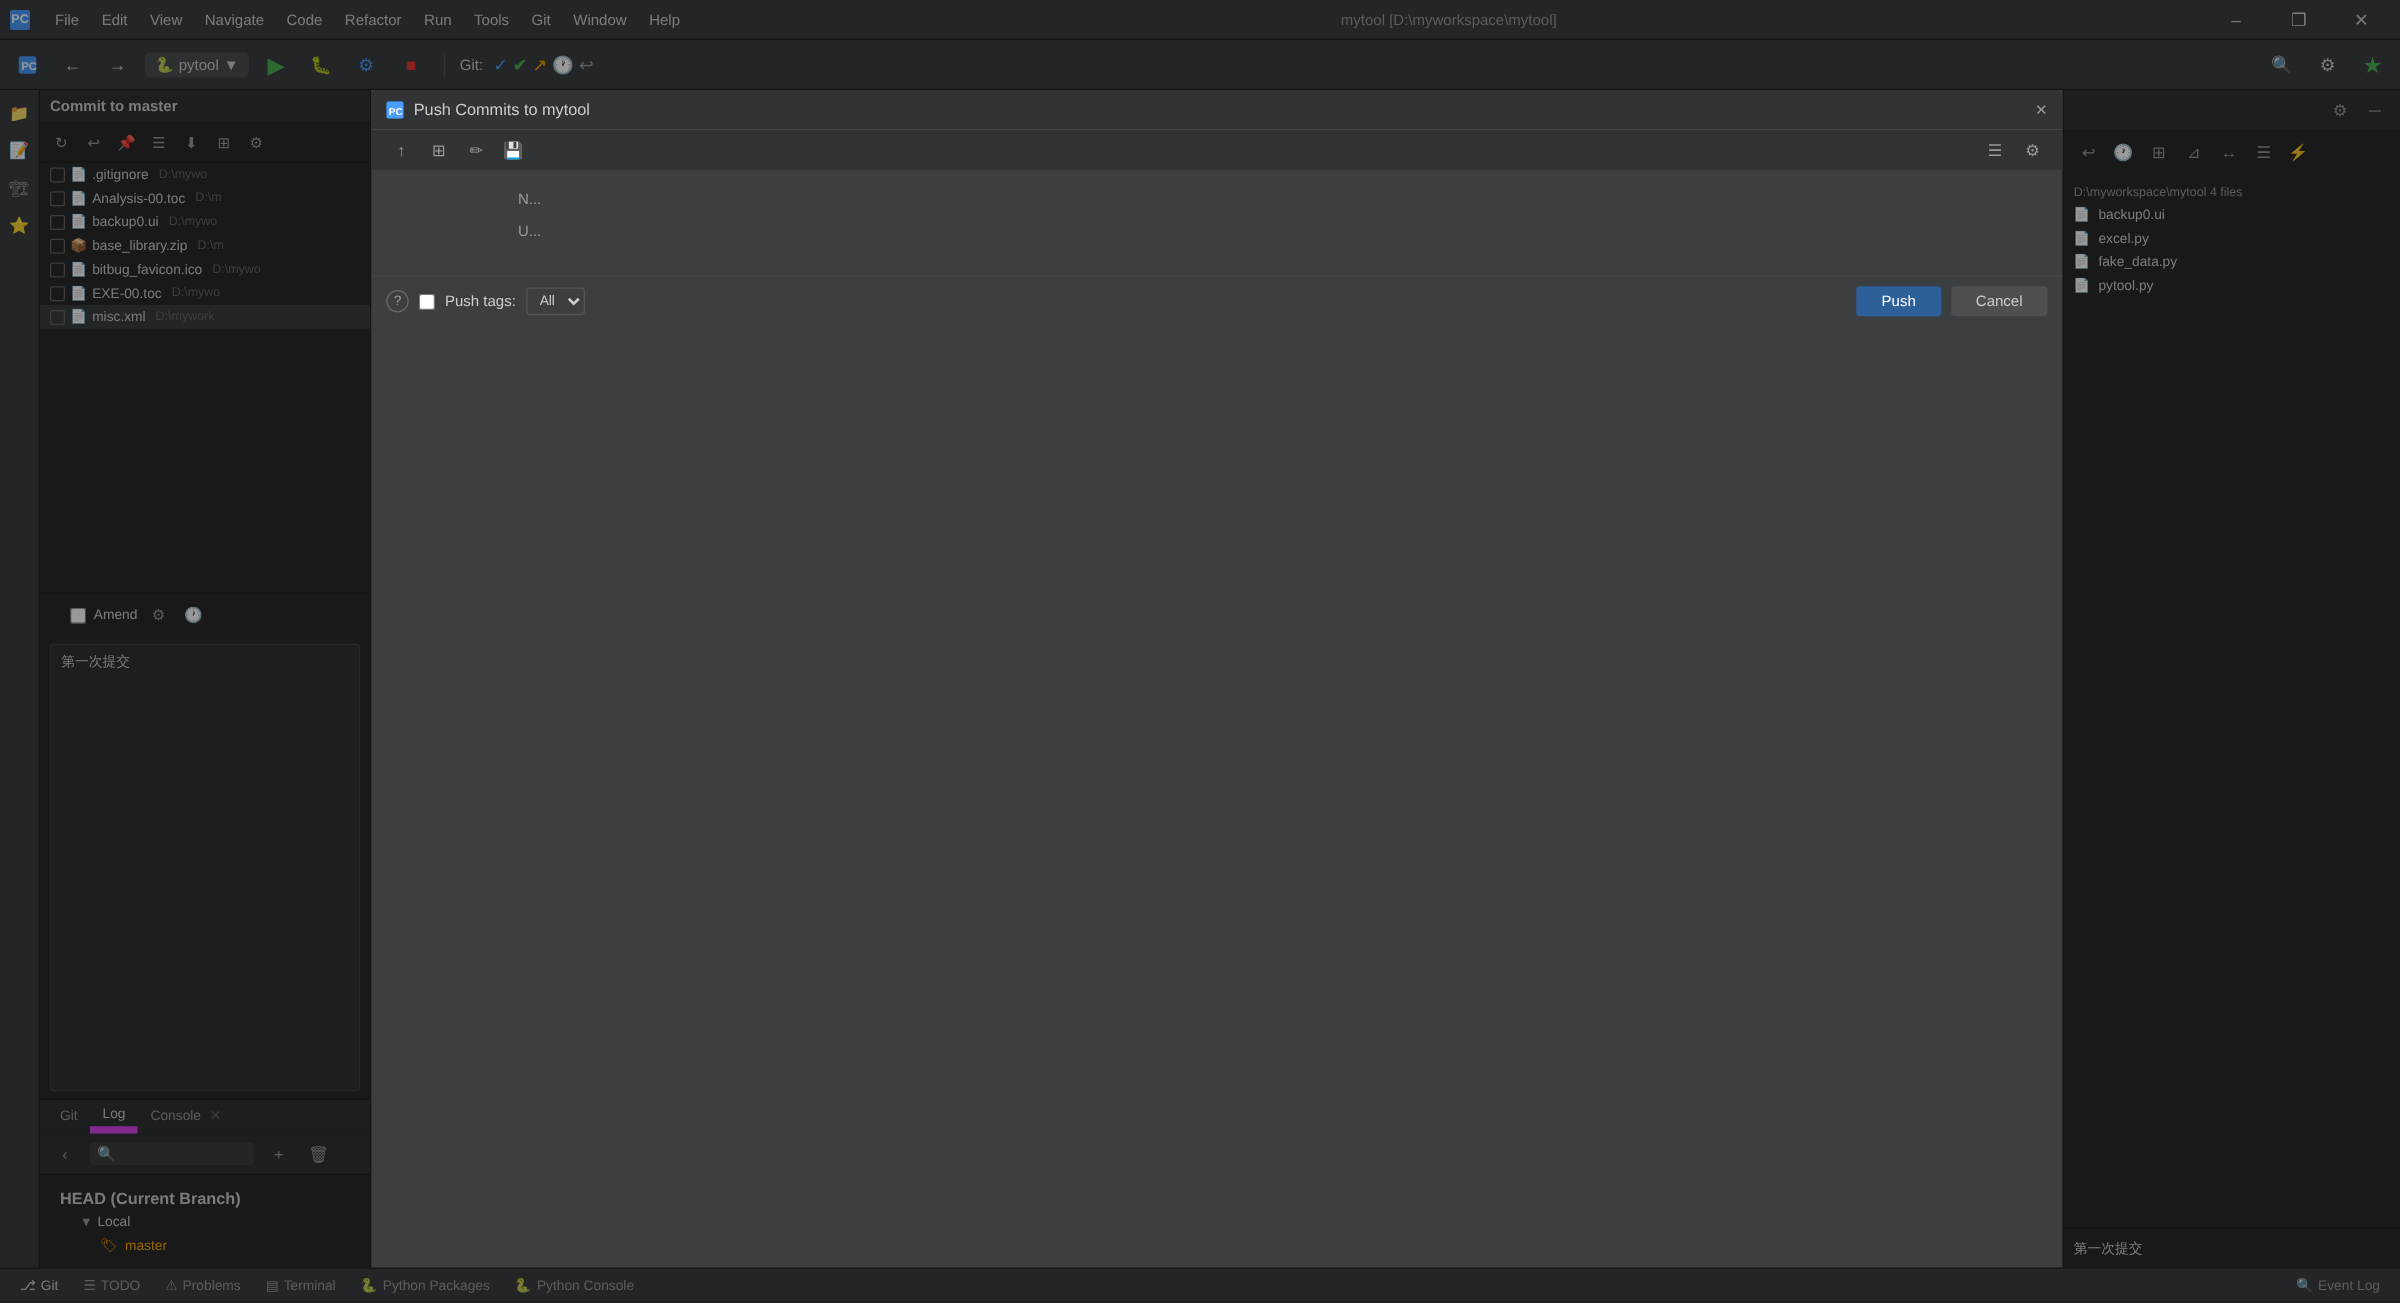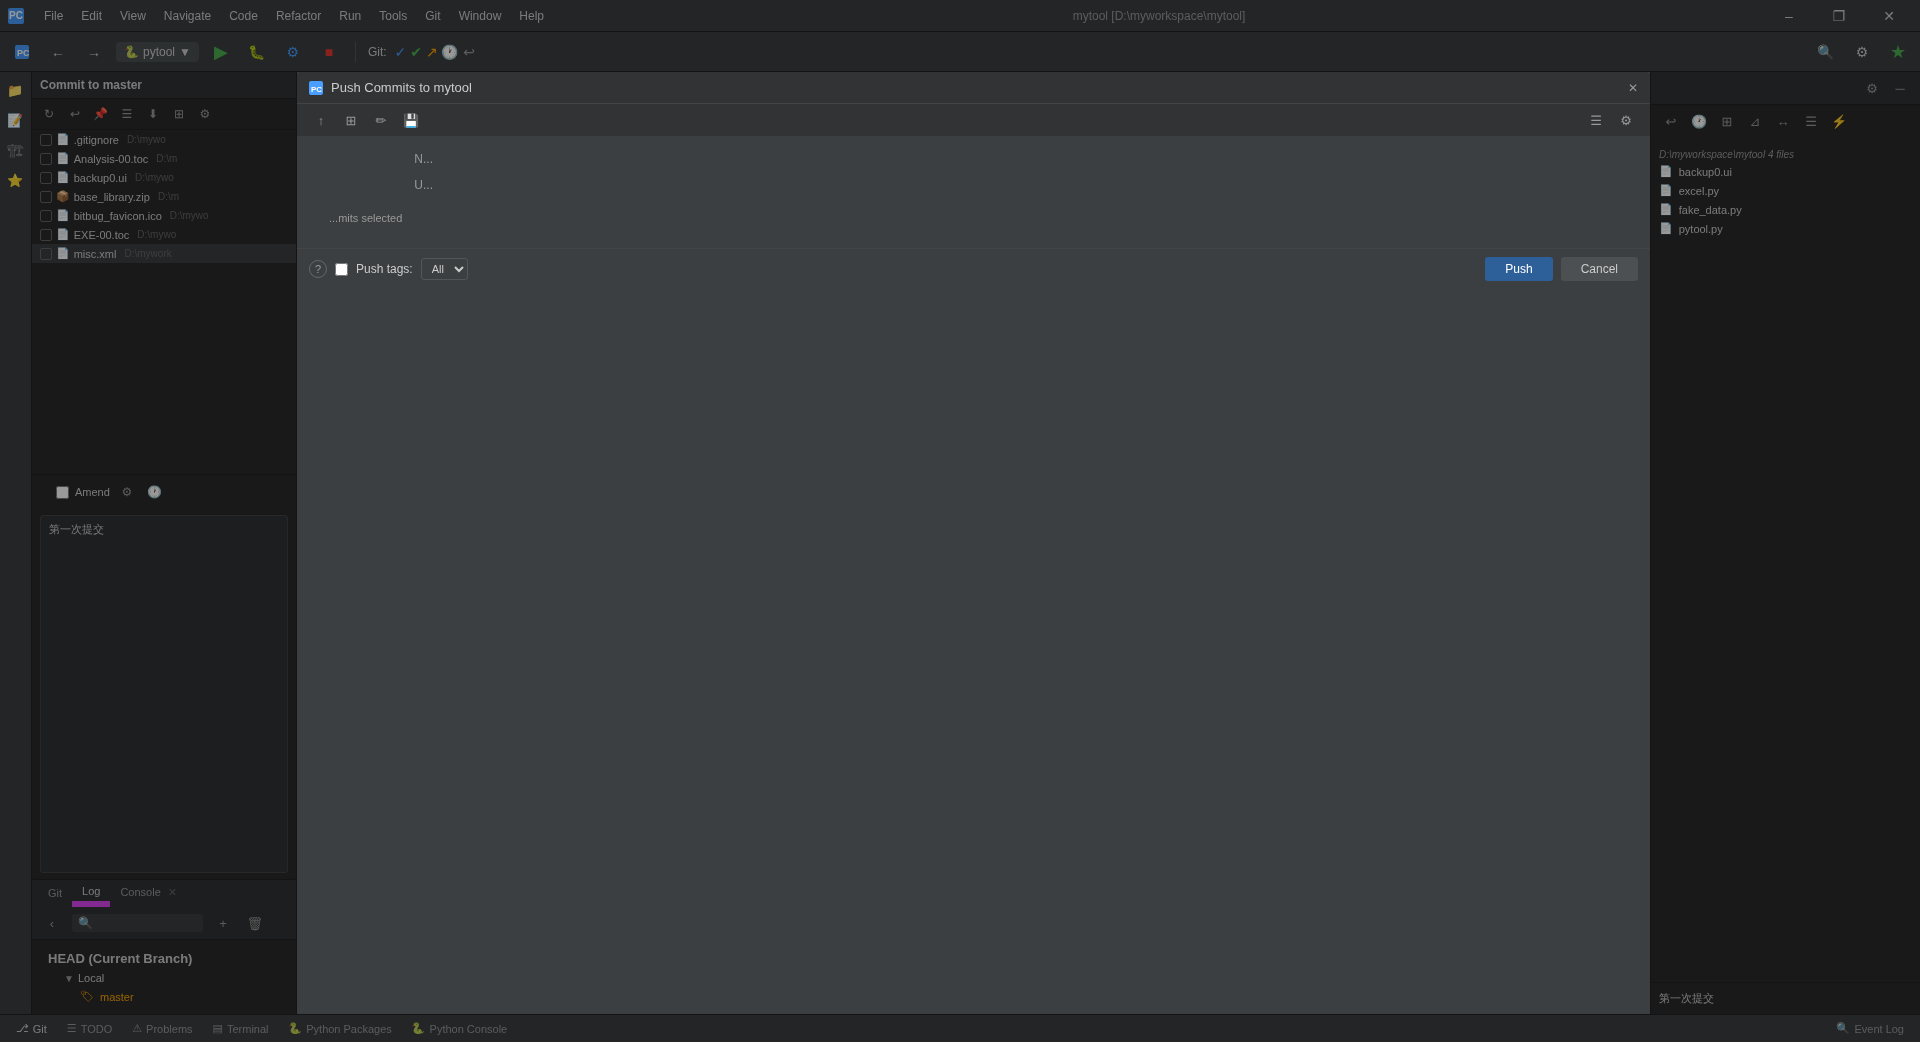--- a/index.html
+++ b/index.html
@@ -68,21 +68,21 @@
     .branch-item { display: flex; align-items: center; gap: 6px; padding: 3px 0; cursor: pointer; font-size: 11px; }
     .expand-icon { color: #999; font-size: 10px; }
     .push-title { font-size: 13px; color: #ccc; display: flex; align-items: center; gap: 8px; }
     .push-tag-select { background: #3c3f41; border: 1px solid #555; color: #ccc; padding: 3px 6px; border-radius: 3px; font-size: 11px; }
 
     
     .far-right { width: 270px; background: #2b2b2b; border-left: 1px solid #222; display: flex; flex-direction: column; }
     .far-right-toolbar { display: flex; align-items: center; justify-content: flex-end; gap: 4px; padding: 4px 8px; background: #313335; border-bottom: 1px solid #222; }
     .far-right-content { flex: 1; padding: 8px; }
     .file-entry { display: flex; align-items: center; gap: 6px; padding: 3px 0; font-size: 11px; cursor: pointer; color: #ccc; }
-    .dir-label { color: #999; font-size: 10px; padding: 4px 0 2px 0; font-style: italic; }
+    .dir-label { color: #999; font-size: 10px; padding: 4px 0 2px 0; }
     .commit-label-bottom { padding: 8px; font-size: 11px; color: #ccc; border-top: 1px solid #222; }
 
     
     .overlay { position: fixed; top: 0; left: 0; width: 1920px; height: 1042px; background: rgba(0,0,0,0.4); z-index: 10; display: flex; align-items: center; justify-content: center; }
 
     
     .push-dialog { position: absolute; top: 80px; left: 270px; width: 760px; background: #3c3f41; border: 1px solid #555; border-radius: 4px; z-index: 11; box-shadow: 0 4px 16px rgba(0,0,0,0.5); }
     .push-dialog-header { display: flex; align-items: center; justify-content: space-between; padding: 8px 12px; background: #313335; border-bottom: 1px solid #444; border-radius: 4px 4px 0 0; }
     .push-dialog-content { padding: 16px; }
     .push-dialog-row { display: flex; align-items: center; gap: 10px; margin-bottom: 12px; font-size: 12px; color: #ccc; }
@@ -316,23 +316,20 @@
         <div class="log-tool-btn">☰</div>
         <div class="log-tool-btn">⚙</div>
       </div>
       <div class="push-dialog-content">
         <div class="push-dialog-row">
           <span style="color:#999; width:120px; text-align:right;">N...</span>
         </div>
         <div class="push-dialog-row">
           <span style="color:#999; width:120px; text-align:right;">U...</span>
         </div>
-        <div class="push-selected">
-          <span>...mits selected</span>
-        </div>
       </div>
       <div class="push-dialog-footer">
         <span style="color:#999;cursor:pointer;border:1px solid #666;border-radius:50%;width:18px;height:18px;display:flex;align-items:center;justify-content:center;font-size:11px;">?</span>
         <input type="checkbox" style="">
         <span>Push tags:</span>
         <select class="push-tag-select">
           <option>All</option>
         </select>
         <div style="flex:1;"></div>
         <button class="push-dialog-btn primary-btn">Push</button>

